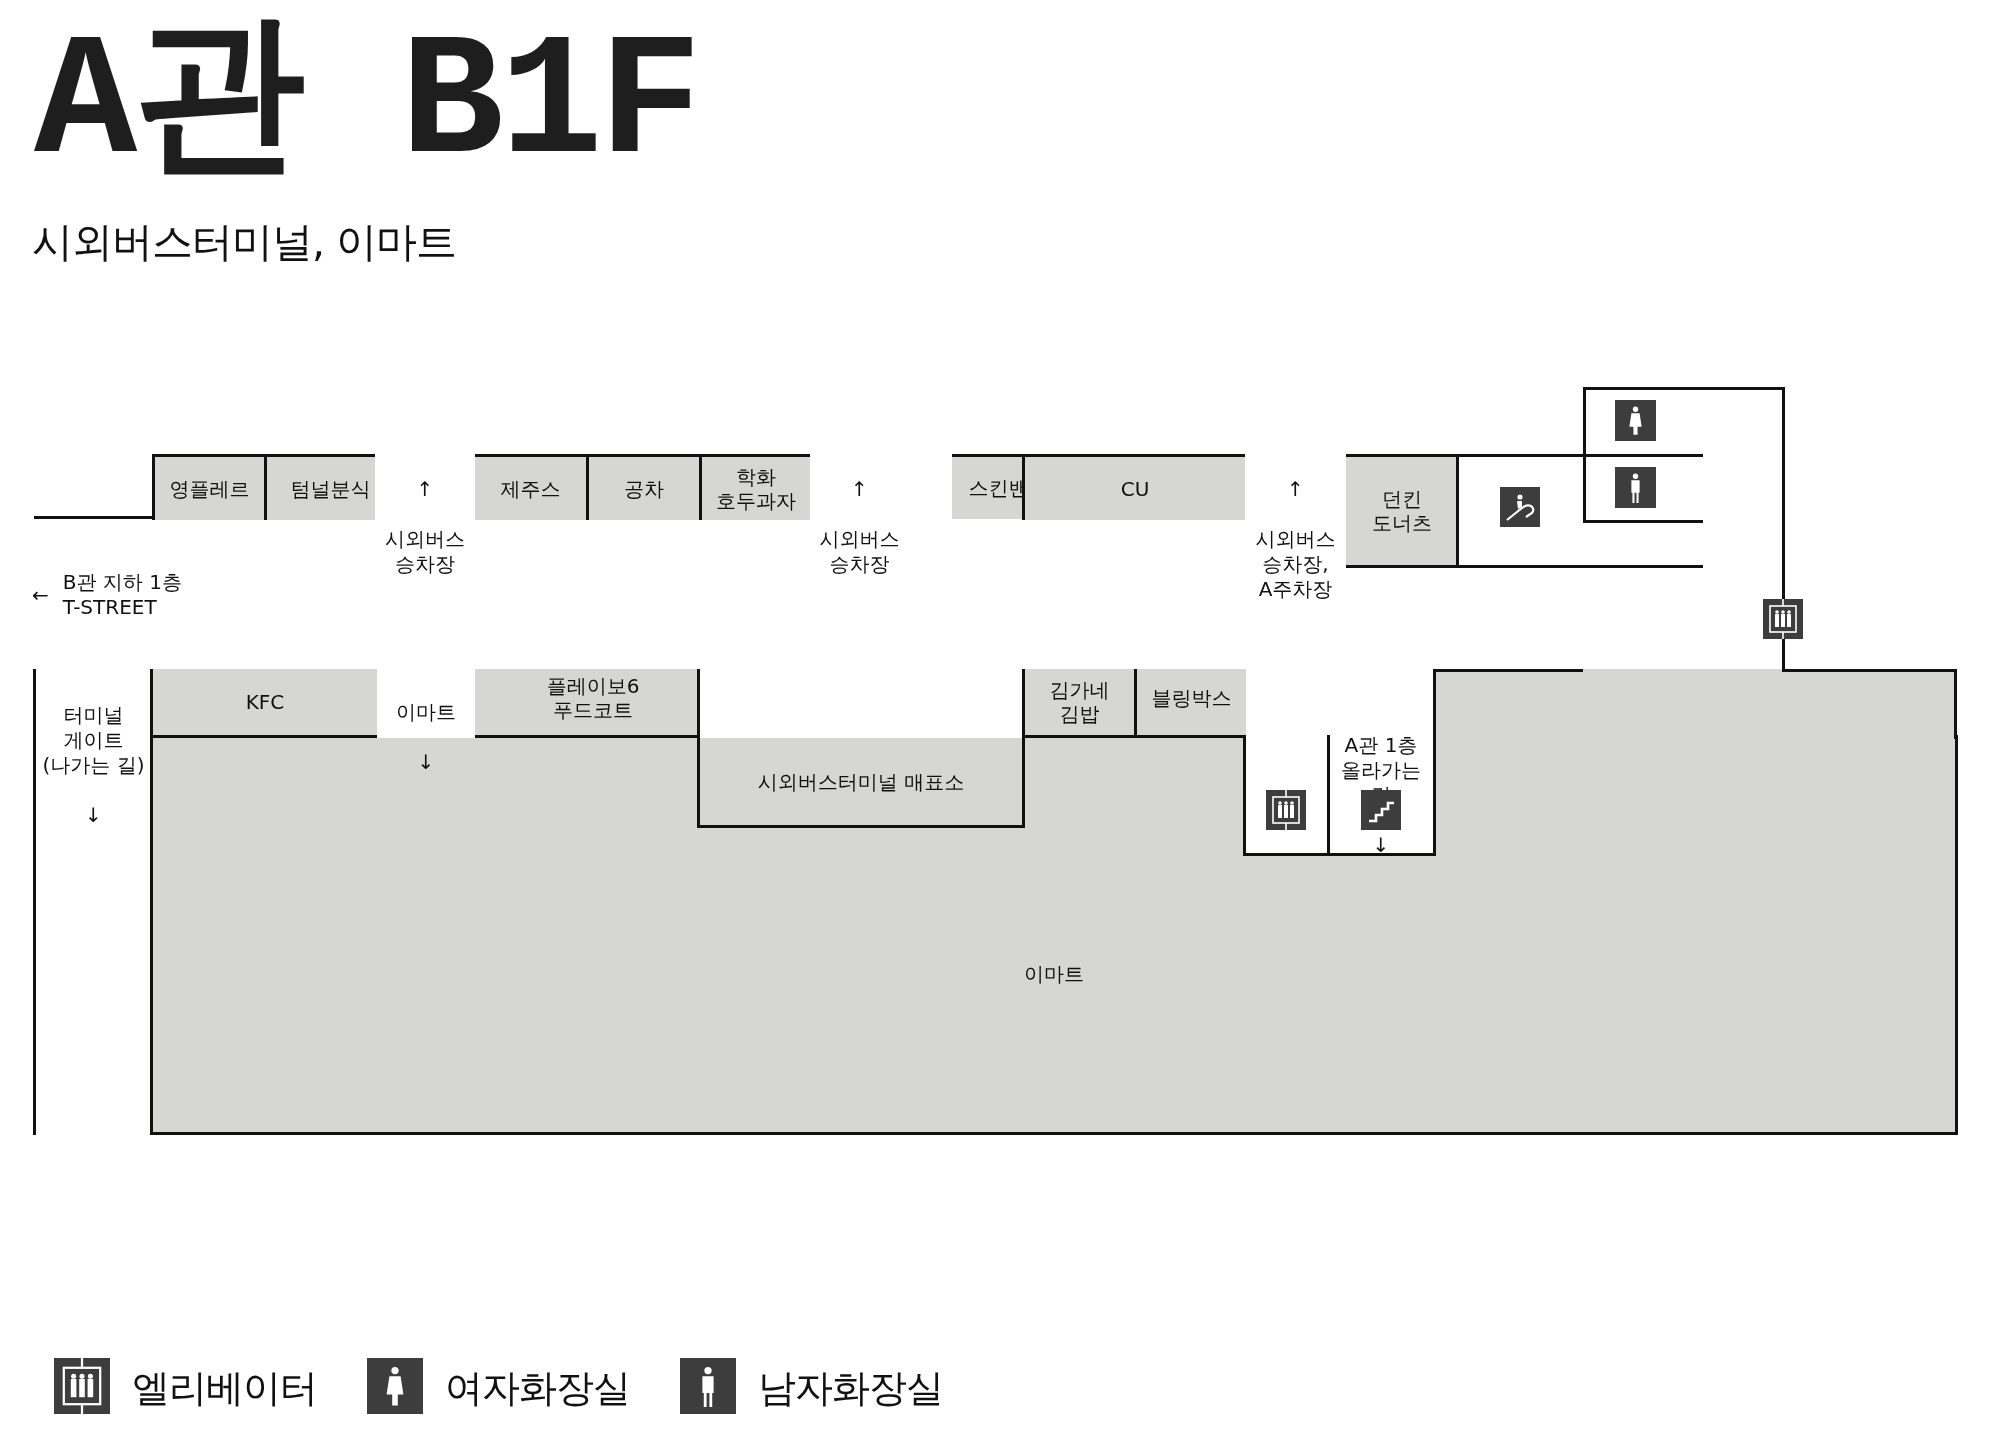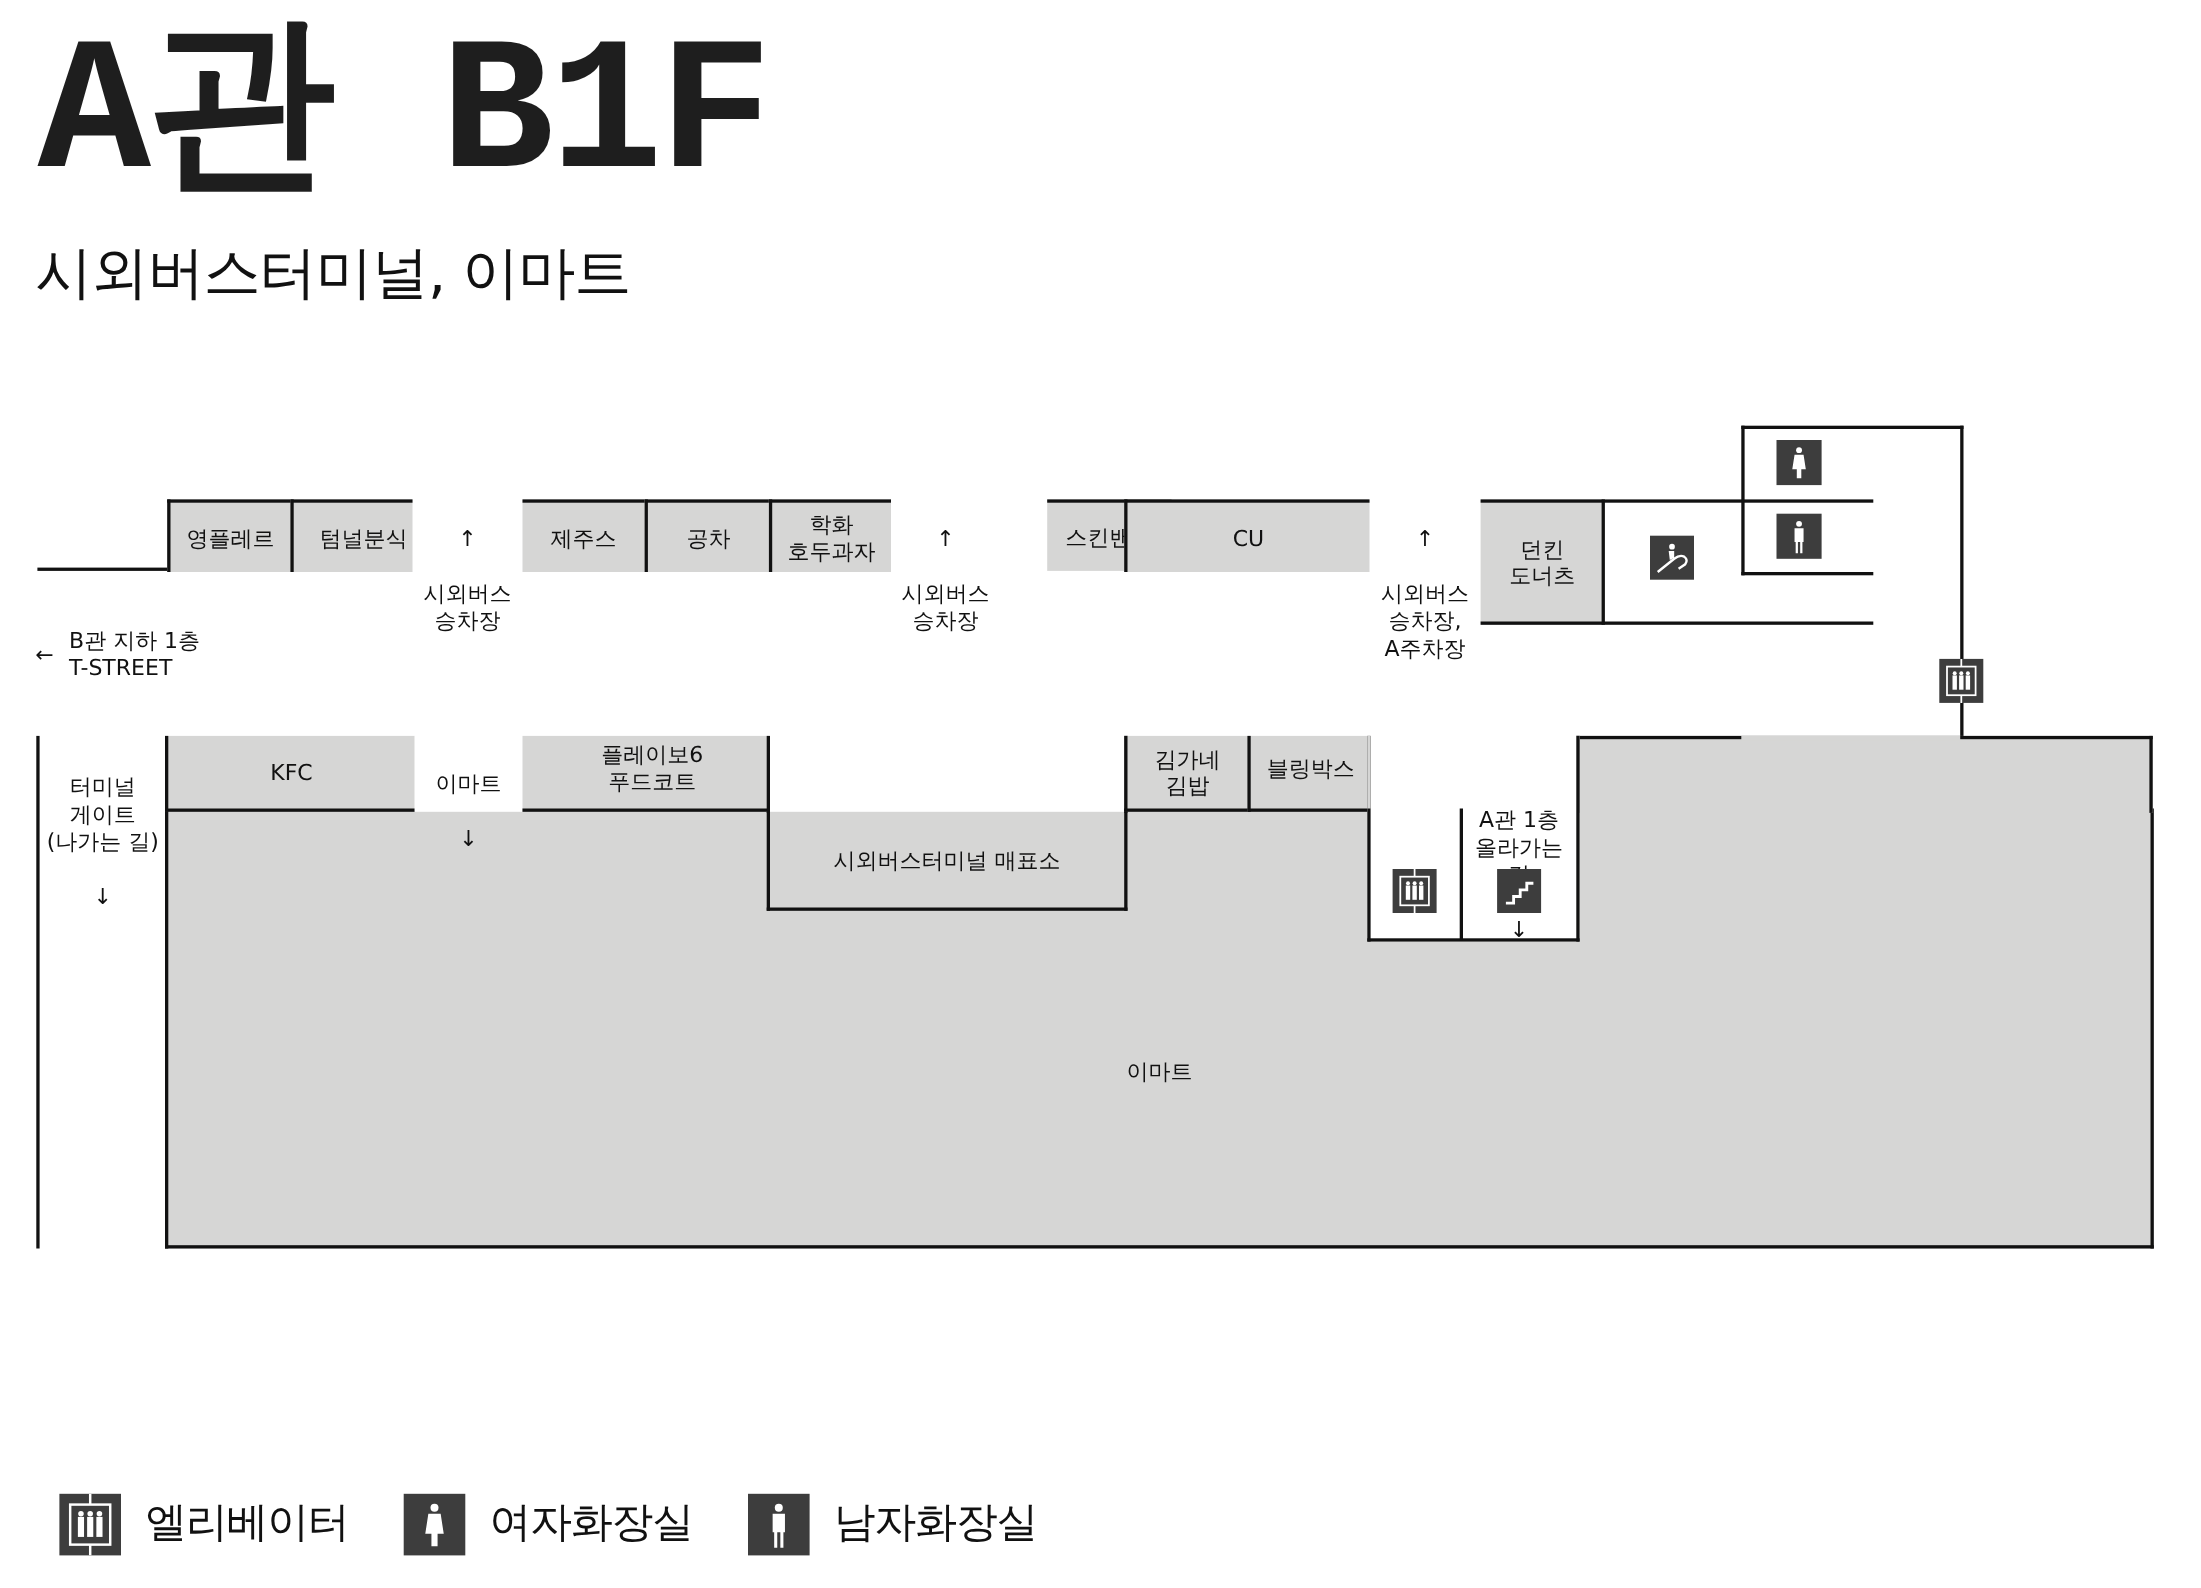--- a/index.html
+++ b/index.html
@@ -1,32 +1,32 @@
 <!DOCTYPE html>
 <html><head>
 <meta charset="utf-8">
 <style>
   html, body { margin: 0; padding: 0; background: #ffffff; }
   body { width: 2001px; height: 1444px; position: relative; overflow: hidden;
          font-family: "DejaVu Sans", "Liberation Sans", sans-serif; color: #1e1e1e; }
   .abs { position: absolute; }
   .title { left: 34px; top: 20px; font-size: 172px; font-weight: bold; letter-spacing: -4px;
            line-height: 1; font-family: Liberation Mono, monospace; color: #1e1e1e; }
-  .subtitle { left: 32px; top: 222px; font-size: 52px; line-height: 1; letter-spacing: -1px;
+  .subtitle { left: 32px; top: 222px; font-size: 41px; line-height: 1; letter-spacing: -1px;
               font-family: "DejaVu Sans", sans-serif; color: #111; }
   .shop { position: absolute; background: #d6d6d5; display: flex; align-items: center;
           justify-content: center; text-align: center; font-size: 20px; line-height: 1.2;
           color: #111; box-sizing: border-box; white-space: pre-line; }
   .label { position: absolute; text-align: center; font-size: 20px; line-height: 1.25; color: #111;
            white-space: pre-line; }
   .line { position: absolute; background: #111; }
   .icon { position: absolute; background: #3d3d3d; display: block; }
   .icon svg { width: 100%; height: 100%; display: block; }
   .legend { position: absolute; top: 1358px; left: 34px; height: 56px; display: flex; align-items: center; }
-  .legend-item { display: flex; align-items: flex-start; margin-right: 30px; padding-left: 20px; }
+  .legend-item { display: flex; align-items: flex-end; margin-right: 30px; padding-left: 20px; }
   .legend-icon { width: 56px; height: 56px; background: #3d3d3d; position: relative; }
   .legend-icon svg { width: 100%; height: 100%; display: block; }
   .legend-text { font-size: 38px; margin-left: 22px; letter-spacing: -1px; color: #111; }
 </style>
 </head>
 <body>
 
 <div class="abs title">A관 B1F</div>
 <div class="abs subtitle">시외버스터미널, 이마트</div>
 

